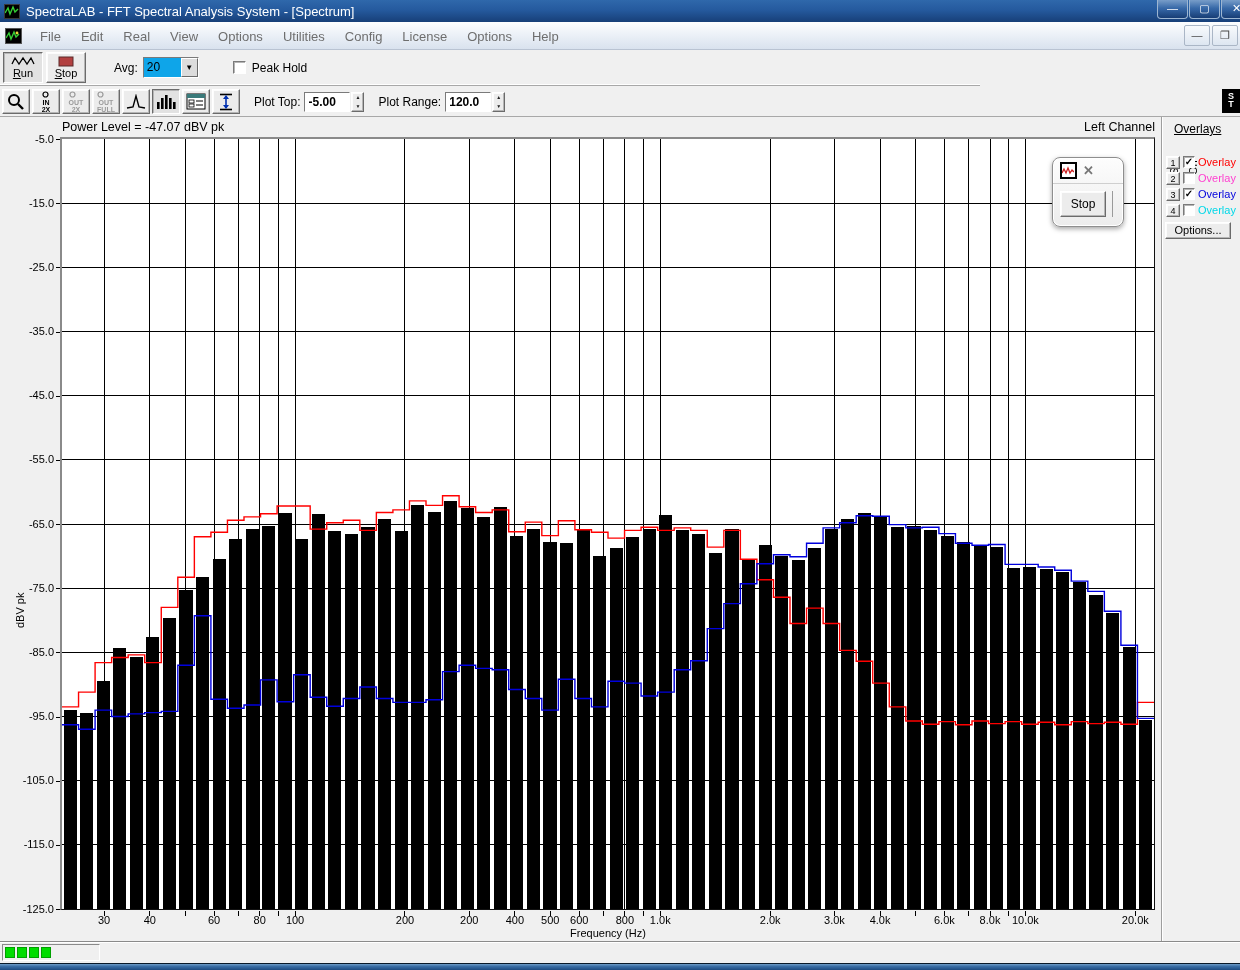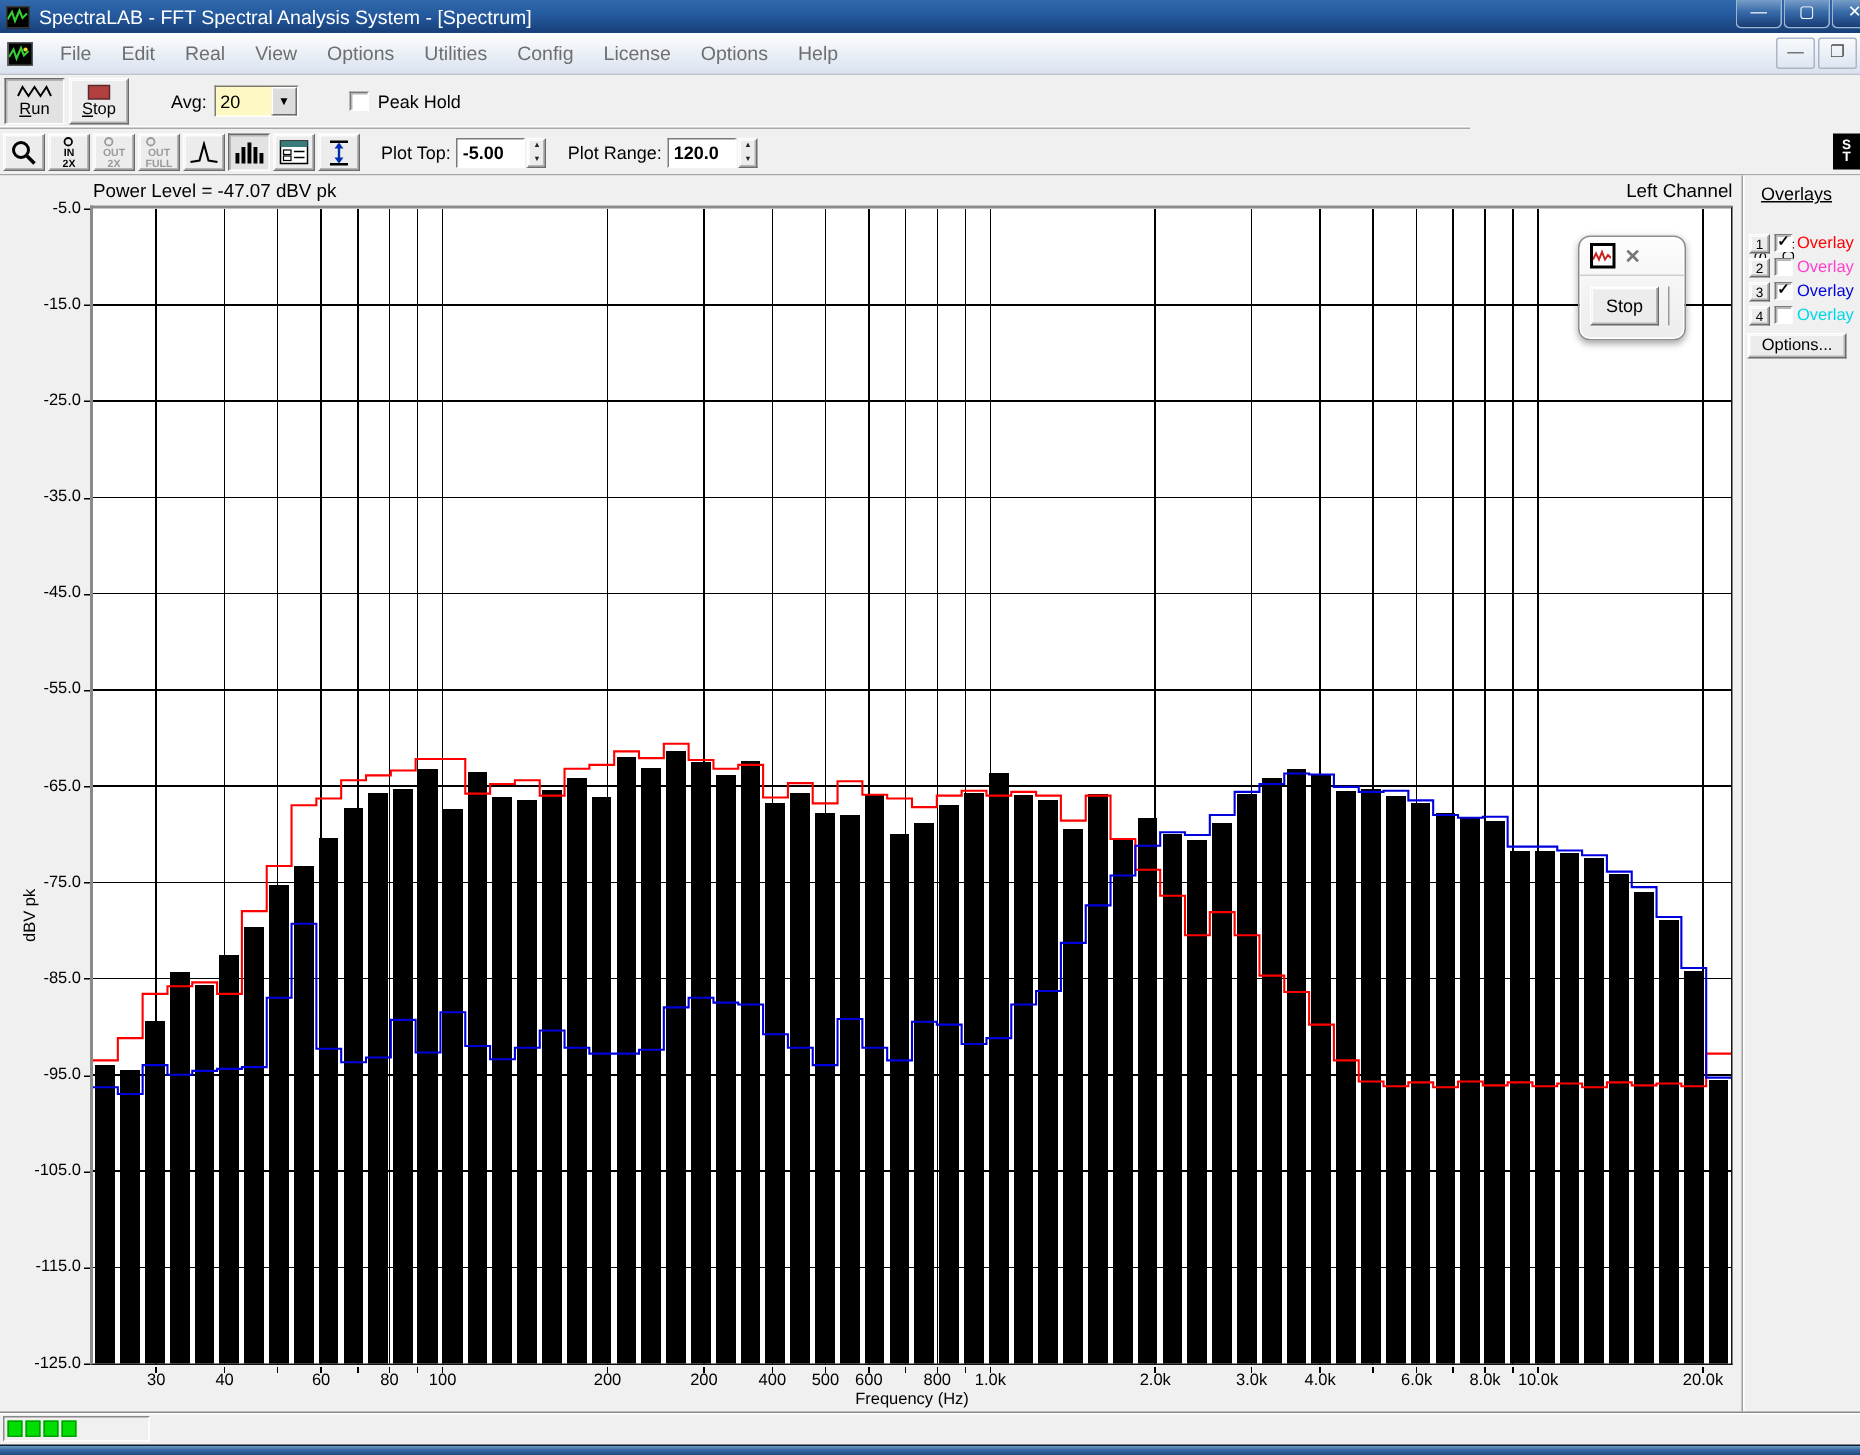--- a/index.html
+++ b/index.html
@@ -40,21 +40,21 @@
   .raised { border:1px solid; border-color:#ffffff #6b6b6b #6b6b6b #ffffff;
     box-shadow:inset -1px -1px 0 #b5b5b5, inset 1px 1px 0 #fcfcfc; background:#ececec; }
   .sunken { border:1px solid; border-color:#6b6b6b #ffffff #ffffff #6b6b6b;
     box-shadow:inset 1px 1px 0 #b5b5b5; background:#e2e2e2; }
   .bigbtn { width:40px; height:31px; margin-left:3px; display:flex; flex-direction:column;
     align-items:center; justify-content:center; font-size:11px; color:#000; }
   .bigbtn .blabel { display:block; line-height:12px; }
   .bigbtn .blabel::first-letter { text-decoration:underline; }
   .tb-label { font-size:12px; color:#000; }
   .combo { display:flex; width:56px; height:21px; border:1px solid;
-    border-color:#7a7a7a #fff #fff #7a7a7a; background:#fef9c3;align-items:center; }
+    border-color:#7a7a7a #fff #fff #7a7a7a; background:#0ea5e9; }
   .combo .cval { flex:1; font-size:12px; padding:2px 3px; }
   .combo .cbtn { width:17px; background:#dcdcdc; border:1px solid;
     border-color:#fff #6b6b6b #6b6b6b #fff; font-size:8px; color:#000;
     text-align:center; line-height:17px; }
   .checkbox { width:13px; height:13px; background:#fff; border:1px solid;
     border-color:#7a7a7a #fff #fff #7a7a7a; box-shadow:inset 1px 1px 0 #b5b5b5;
     font-size:11px; line-height:11px; text-align:center; font-weight:bold; }
   .smallbtn { width:28px; height:25px; margin-left:2px; display:flex;
     align-items:center; justify-content:center; }
   .spin-field { width:46px; height:20px; border:1px solid; border-color:#7a7a7a #fff #fff #7a7a7a;

